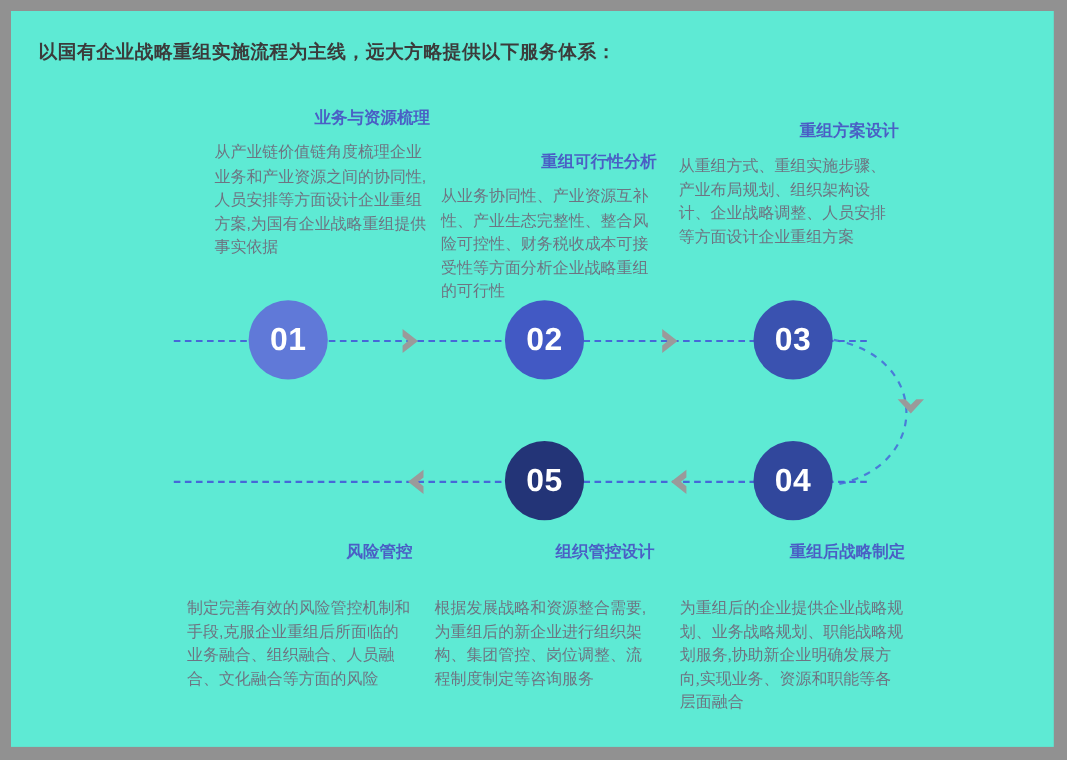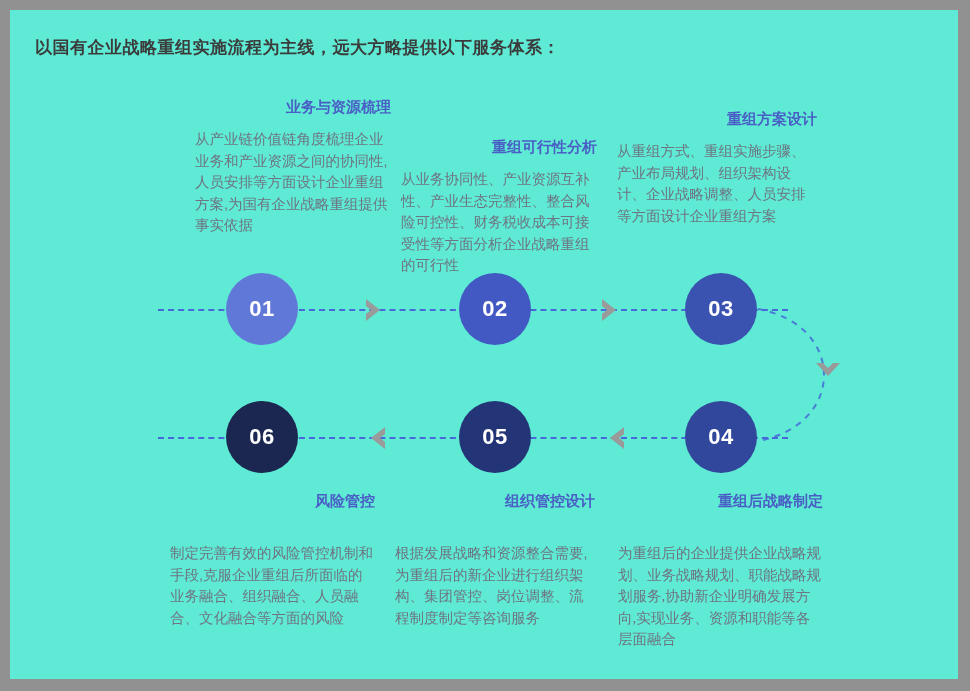--- a/index.html
+++ b/index.html
@@ -77,21 +77,21 @@
   
   .node {
     position: absolute;
     width: 72px;
     height: 72px;
     border-radius: 50%;
     display: flex;
     align-items: center;
     justify-content: center;
     color: #ffffff;
-    font-size: 22px;
+    font-size: 29px;
     font-weight: bold;
     letter-spacing: 0.5px;
   }
   #node-1 { left: 216px; top: 263px; background: #6079d8; }
   #node-2 { left: 449px; top: 263px; background: #4259c4; }
   #node-3 { left: 675px; top: 263px; background: #3a52b0; }
   #node-4 { left: 675px; top: 391px; background: #31479c; }
   #node-5 { left: 449px; top: 391px; background: #233477; }
   #node-6 { left: 216px; top: 391px; background: #1b2750; }
 
@@ -181,15 +181,14 @@
   <div class="col" id="col-6">
     <div class="col-head">风险管控</div>
     <div class="col-body">制定完善有效的风险管控机制和手段,克服企业重组后所面临的业务融合、组织融合、人员融合、文化融合等方面的风险</div>
   </div>
 
   <div class="node" id="node-1">01</div>
   <div class="node" id="node-2">02</div>
   <div class="node" id="node-3">03</div>
   <div class="node" id="node-4">04</div>
   <div class="node" id="node-5">05</div>
-  <div class="node" id="node-6">06</div>
 
 </div>
 
 </body></html>

